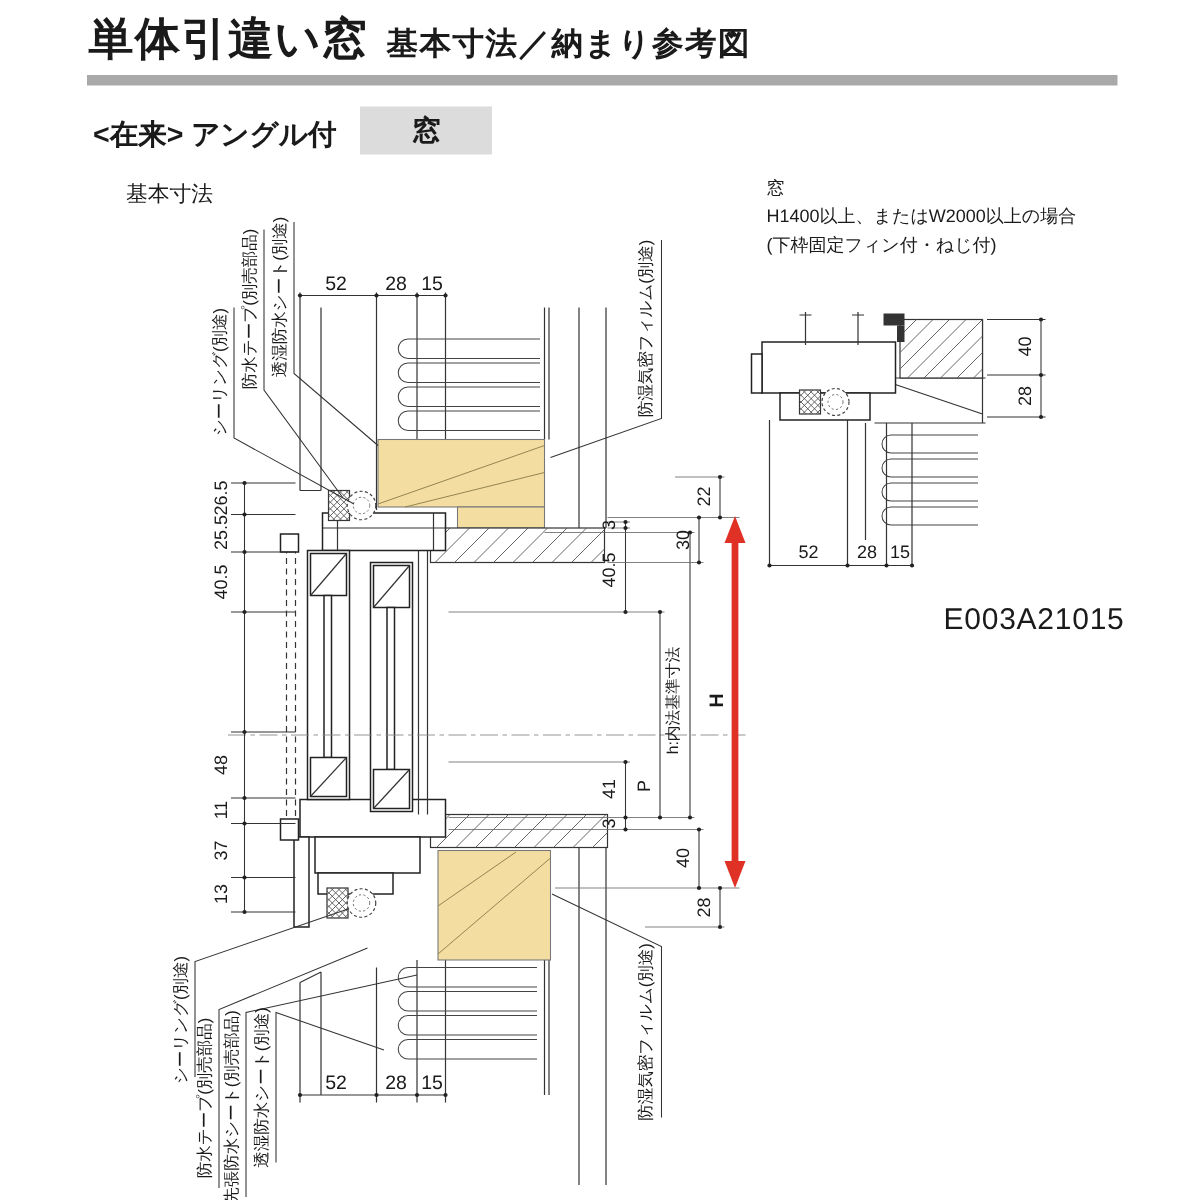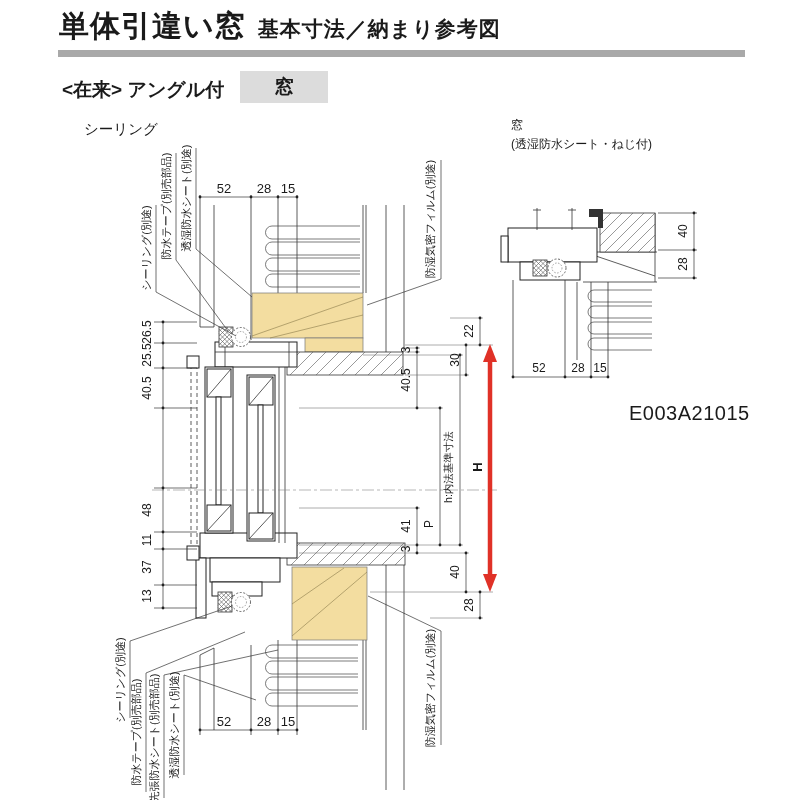--- a/index.html
+++ b/index.html
@@ -42,25 +42,26 @@
     <span class="t1">単体引違い窓</span>
     <span class="t2">基本寸法／納まり参考図</span>
   </div>
   <div class="abs bar"></div>
 
   <div class="abs variant-row">
     <span>&lt;在来&gt; アングル付</span>
     <span class="tag">窓</span>
   </div>
 
-  <div class="abs sec-label">シーリング</div>
+  <div class="abs sec-label">基本寸法</div>
 
   <div class="abs notes">
     <div>窓</div>
-    <div>(透湿防水シート・ねじ付)</div>
+    <div>H1400以上、またはW2000以上の場合</div>
+    <div>(下枠固定フィン付・ねじ付)</div>
   </div>
 
   <div class="abs code">E003A21015</div>
 
   <svg width="800" height="800" viewBox="0 0 800 800">
 
     <g>
       <path class="thin" d="M200,195 V327 M214,205 V327 M200,327 H214 M251,195 V340 M278,195 V293 M297,195 V293 M363,205 V293 M366,205 V293 M386,205 V352 M404,205 V352"></path>
     </g>
     <g>

